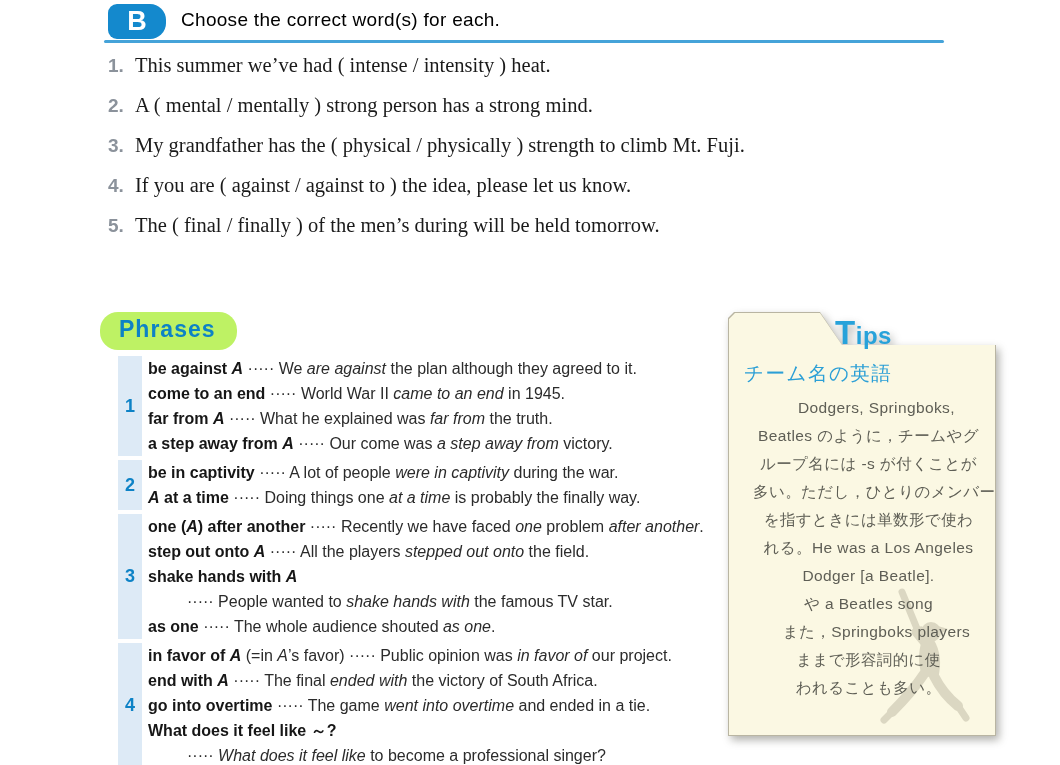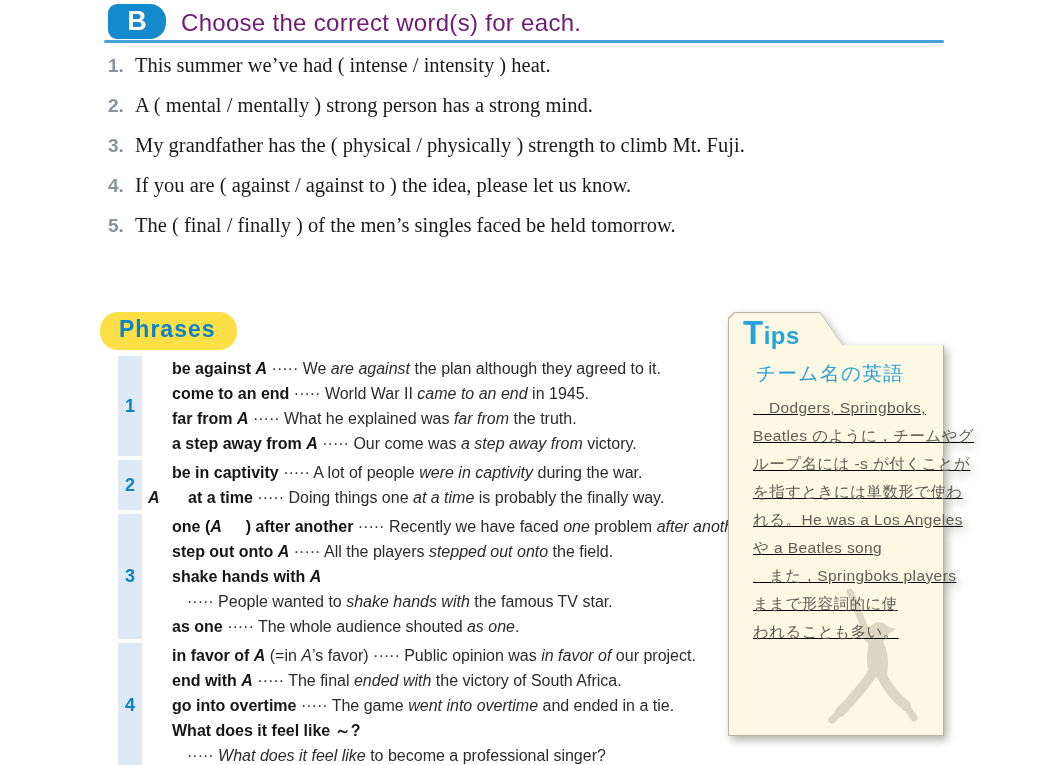--- a/index.html
+++ b/index.html
@@ -3,55 +3,55 @@
 <meta charset="utf-8">
 <style>
   html,body{margin:0;padding:0;background:#ffffff;}
   .page{position:relative;width:1060px;height:765px;background:#ffffff;overflow:hidden;
         font-family:"Liberation Sans",sans-serif;}
 
   
   .b-badge{position:absolute;left:108px;top:4px;width:58px;height:35px;background:#1489cd;
            border-radius:9px 16px 16px 9px;color:#fff;font-weight:bold;font-size:27px;
            display:flex;align-items:center;justify-content:center;}
-  .instruction{position:absolute;left:181px;top:9px;font-size:24px;color:#701a75;letter-spacing:.3px;}
+  .instruction{position:absolute;left:181px;top:9px;font-size:19px;color:#000000;letter-spacing:.3px;}
   .header-rule{position:absolute;left:104px;top:40px;width:840px;height:3px;background:#45a3d9;border-radius:2px;}
 
   
   .exercise-list{position:absolute;left:108px;top:54px;width:870px;}
   .ex-item{display:flex;align-items:baseline;height:24.5px;margin-bottom:15.5px;}
   .ex-num{width:27px;font-weight:bold;font-size:19px;color:#8b929b;flex:none;}
   .ex-text{font-family:"Liberation Serif",serif;font-size:20.5px;color:#1a1a1a;white-space:nowrap;}
 
   
-  .phrases-pill{position:absolute;left:100px;top:312px;background:#fde047;border-radius:18px;
+  .phrases-pill{position:absolute;left:100px;top:312px;background:#bef264;border-radius:18px;
                 padding:4px 21px 7px 19px;color:#0d82c6;font-weight:bold;font-size:23px;letter-spacing:1px;}
   .phrases-groups{position:absolute;left:118px;top:356px;width:616px;}
   .pgroup{display:flex;margin-bottom:4px;}
   .pstrip{width:24px;flex:none;background:#ddeaf6;display:flex;align-items:center;justify-content:center;
           color:#0d82c6;font-weight:bold;font-size:18px;}
   .plines{padding-left:6px;flex:1;min-width:0;}
   .pline{font-size:16px;color:#2b2b2b;line-height:25px;white-space:nowrap;}
   .pline.indent{padding-left:39px;}
-  .pline .b{font-weight:bold;color:#161616;margin-left:24px;}
+  .pline .b{font-weight:bold;color:#161616;}
   .pline .i{font-style:italic;}
   .pline .bi{font-weight:bold;font-style:italic;color:#161616;}
 
   
-  .tips-wrap{position:absolute;left:728px;top:312px;width:216px;height:424px;
-             filter:drop-shadow(3px 4px 4px rgba(80,80,70,.45));}
+  .tips-wrap{position:absolute;left:728px;top:312px;width:268px;height:424px;
+             filter:drop-shadow(3px 4px 4px rgba(80,80,70,.45));text-align:center;}
   .tips-border{position:absolute;inset:0;background:#b9b5a2;
       clip-path:polygon(6px 0,92px 0,114px 33px,100% 33px,100% 100%,0 100%,0 6px);}
   .tips-fill{position:absolute;left:1px;top:1px;right:1px;bottom:1px;background:#fbf8e3;
       clip-path:polygon(6px 0,91px 0,113px 32px,100% 32px,100% 100%,0 100%,0 6px);}
   .tips-content{position:absolute;left:15px;top:2px;right:12px;bottom:8px;}
   .tips-logo{color:#27a2da;font-weight:bold;font-size:24px;letter-spacing:.5px;}
   .tips-logo::first-letter{font-size:33px;}
-  .tips-subtitle{position:absolute;top:46px;left:13px;color:#2b9fd6;font-size:19.5px;letter-spacing:1.5px;font-family:Liberation Mono, monospace;}
-  .tips-body{position:absolute;top:80px;left:10px;right:0;z-index:2;text-decoration:underline;}
+  .tips-subtitle{position:absolute;top:46px;left:1px;color:#2b9fd6;font-size:19.5px;letter-spacing:1.5px;font-family:Liberation Mono, monospace;}
+  .tips-body{position:absolute;top:80px;left:10px;right:0;z-index:2;}
   .tips-line{font-size:15.5px;color:#5e5e55;line-height:28px;letter-spacing:.4px;white-space:nowrap;}
   .tips-sil{position:absolute;right:2px;bottom:2px;width:108px;height:138px;z-index:1;}
 </style>
 </head>
 <body>
 
 <div class="page">
 
   <div class="b-badge">B</div>
   <div class="instruction">Choose the correct word(s) for each.</div>
@@ -69,21 +69,21 @@
       <div class="ex-item">
         <span class="ex-num">3.</span>
         <span class="ex-text">My grandfather has the ( physical / physically ) strength to climb Mt. Fuji.</span>
       </div>
       <div class="ex-item">
         <span class="ex-num">4.</span>
         <span class="ex-text">If you are ( against / against to ) the idea, please let us know.</span>
       </div>
       <div class="ex-item">
         <span class="ex-num">5.</span>
-        <span class="ex-text">The ( final / finally ) of the men’s singles faced be held tomorrow.</span>
+        <span class="ex-text">The ( final / finally ) of the men’s during will be held tomorrow.</span>
       </div>
     </div>
 
   <div class="phrases-pill">Phrases</div>
   <div class="phrases-groups">
       <div class="pgroup">
         <div class="pstrip">
           <span>1</span>
         </div>
         <div class="plines">
@@ -131,22 +131,24 @@
   <div class="tips-wrap">
     <div class="tips-border"></div>
     <div class="tips-fill"></div>
     <div class="tips-content">
       <div class="tips-logo">Tips</div>
       <div class="tips-subtitle">チーム名の英語</div>
       <div class="tips-body">
           <div class="tips-line">　Dodgers, Springboks,</div>
           <div class="tips-line">Beatles のように，チームやグ</div>
           <div class="tips-line">ループ名には -s が付くことが</div>
+          <div class="tips-line">多い。ただし，ひとりのメンバー</div>
           <div class="tips-line">を指すときには単数形で使わ</div>
           <div class="tips-line">れる。He was a Los Angeles</div>
+          <div class="tips-line">Dodger [a Beatle].</div>
           <div class="tips-line">や a Beatles song</div>
           <div class="tips-line">　また，Springboks players</div>
           <div class="tips-line">ままで形容詞的に使</div>
           <div class="tips-line">われることも多い。</div>
         </div>
       <svg class="tips-sil" viewBox="0 0 108 138">
         <g fill="#dbd7c2" stroke="#dbd7c2">
 
           <line x1="28" y1="4" x2="46" y2="48" stroke-width="7" stroke-linecap="round"></line>
 

